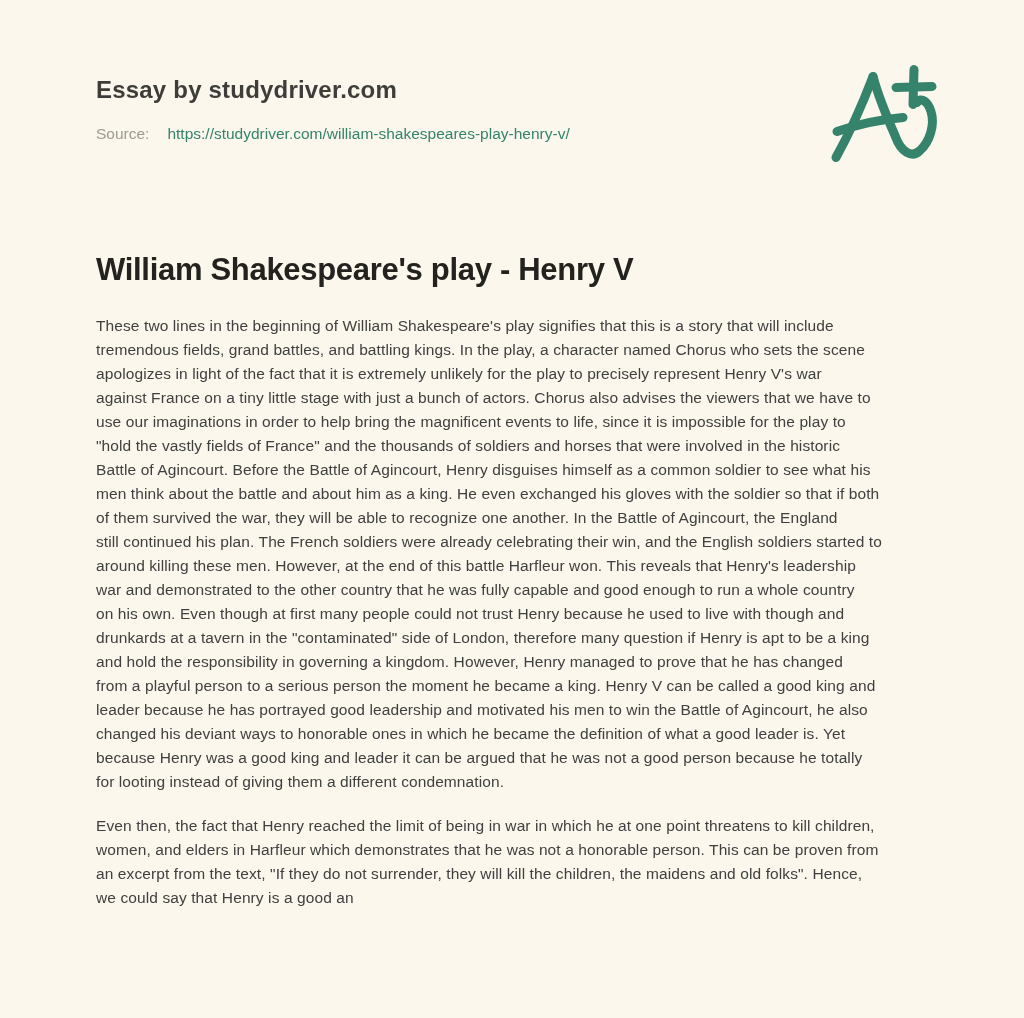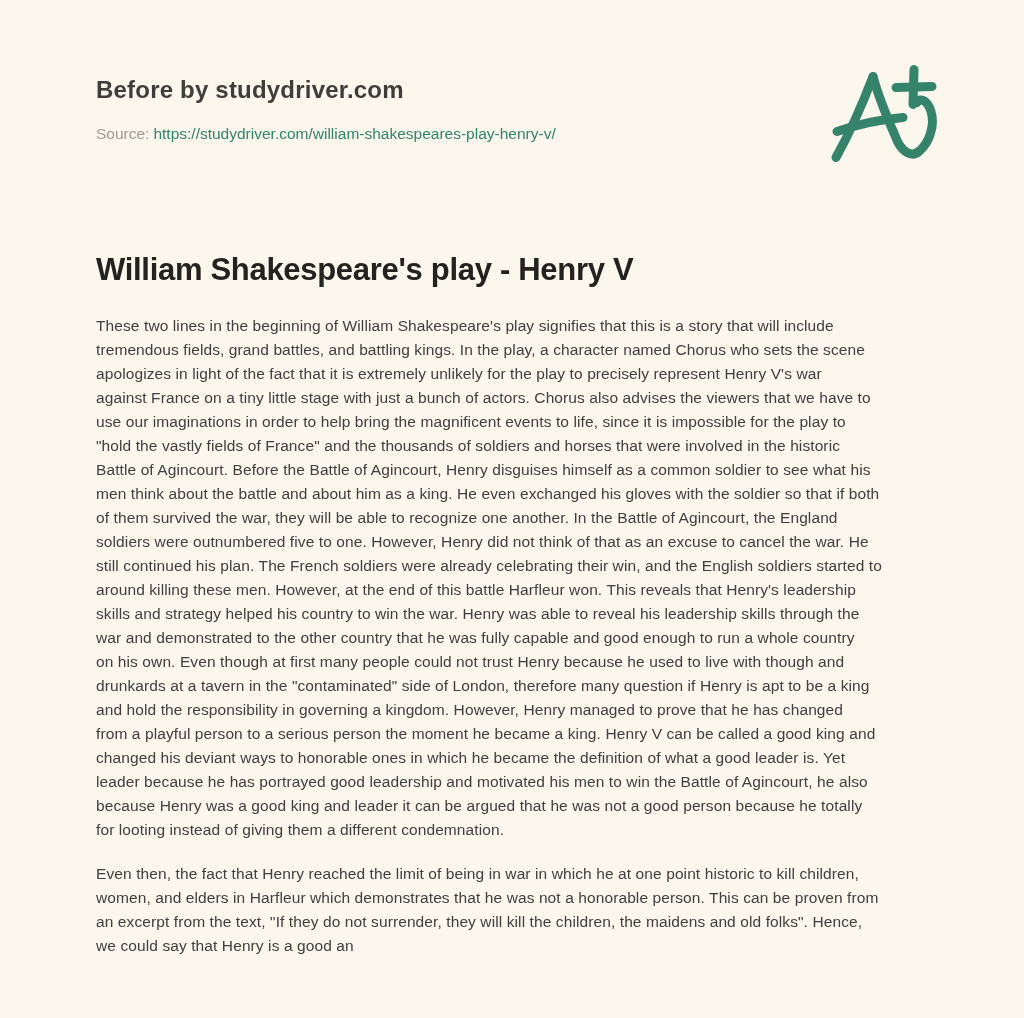--- a/index.html
+++ b/index.html
@@ -30,21 +30,21 @@
     position: absolute;
     left: 96px;
     top: 125px;
     font-size: 15.5px;
     color: #9C9B93;
     white-space: nowrap;
   }
   .source-link {
     color: var(--accent);
     text-decoration: none;
-    margin-left: 4px;
+    margin-left: 18px;
     cursor: pointer;
   }
   .logo {
     position: absolute;
     left: 820px;
     top: 56px;
     width: 120px;
     height: 118px;
   }
   .logo path {
@@ -80,21 +80,21 @@
     white-space: nowrap;
     letter-spacing: 0.1px;
   }
 </style>
 </head>
 <body>
 
 <div class="page">
 
   <header>
-    <div class="byline">Before by studydriver.com</div>
+    <div class="byline">Essay by studydriver.com</div>
 
     <div class="source">
       <span class="source-label">Source:</span><a class="source-link">https://studydriver.com/william-shakespeares-play-henry-v/</a>
     </div>
 
     <div class="logo">
       <svg viewBox="0 0 120 115" width="120" height="118" aria-hidden="true">
 
         <path d="M53,19 C45,40 31,73 16,100"></path>
 
@@ -116,36 +116,34 @@
         <div class="paragraph">
           <div class="line">These two lines in the beginning of William Shakespeare's play signifies that this is a story that will include</div>
           <div class="line">tremendous fields, grand battles, and battling kings. In the play, a character named Chorus who sets the scene</div>
           <div class="line">apologizes in light of the fact that it is extremely unlikely for the play to precisely represent Henry V's war</div>
           <div class="line">against France on a tiny little stage with just a bunch of actors. Chorus also advises the viewers that we have to</div>
           <div class="line">use our imaginations in order to help bring the magnificent events to life, since it is impossible for the play to</div>
           <div class="line">"hold the vastly fields of France" and the thousands of soldiers and horses that were involved in the historic</div>
           <div class="line">Battle of Agincourt. Before the Battle of Agincourt, Henry disguises himself as a common soldier to see what his</div>
           <div class="line">men think about the battle and about him as a king. He even exchanged his gloves with the soldier so that if both</div>
           <div class="line">of them survived the war, they will be able to recognize one another. In the Battle of Agincourt, the England</div>
-          <div class="line">soldiers were outnumbered five to one. However, Henry did not think of that as an excuse to cancel the war. He</div>
           <div class="line">still continued his plan. The French soldiers were already celebrating their win, and the English soldiers started to</div>
           <div class="line">around killing these men. However, at the end of this battle Harfleur won. This reveals that Henry's leadership</div>
-          <div class="line">skills and strategy helped his country to win the war. Henry was able to reveal his leadership skills through the</div>
           <div class="line">war and demonstrated to the other country that he was fully capable and good enough to run a whole country</div>
           <div class="line">on his own. Even though at first many people could not trust Henry because he used to live with though and</div>
           <div class="line">drunkards at a tavern in the "contaminated" side of London, therefore many question if Henry is apt to be a king</div>
           <div class="line">and hold the responsibility in governing a kingdom. However, Henry managed to prove that he has changed</div>
           <div class="line">from a playful person to a serious person the moment he became a king. Henry V can be called a good king and</div>
+          <div class="line">leader because he has portrayed good leadership and motivated his men to win the Battle of Agincourt, he also</div>
           <div class="line">changed his deviant ways to honorable ones in which he became the definition of what a good leader is. Yet</div>
-          <div class="line">leader because he has portrayed good leadership and motivated his men to win the Battle of Agincourt, he also</div>
           <div class="line">because Henry was a good king and leader it can be argued that he was not a good person because he totally</div>
           <div class="line">for looting instead of giving them a different condemnation.</div>
         </div>
         <div class="paragraph">
-          <div class="line">Even then, the fact that Henry reached the limit of being in war in which he at one point historic to kill children,</div>
+          <div class="line">Even then, the fact that Henry reached the limit of being in war in which he at one point threatens to kill children,</div>
           <div class="line">women, and elders in Harfleur which demonstrates that he was not a honorable person. This can be proven from</div>
           <div class="line">an excerpt from the text, "If they do not surrender, they will kill the children, the maidens and old folks". Hence,</div>
           <div class="line">we could say that Henry is a good an</div>
         </div>
       </div>
   </main>
 
 </div>
 
 </body></html>

